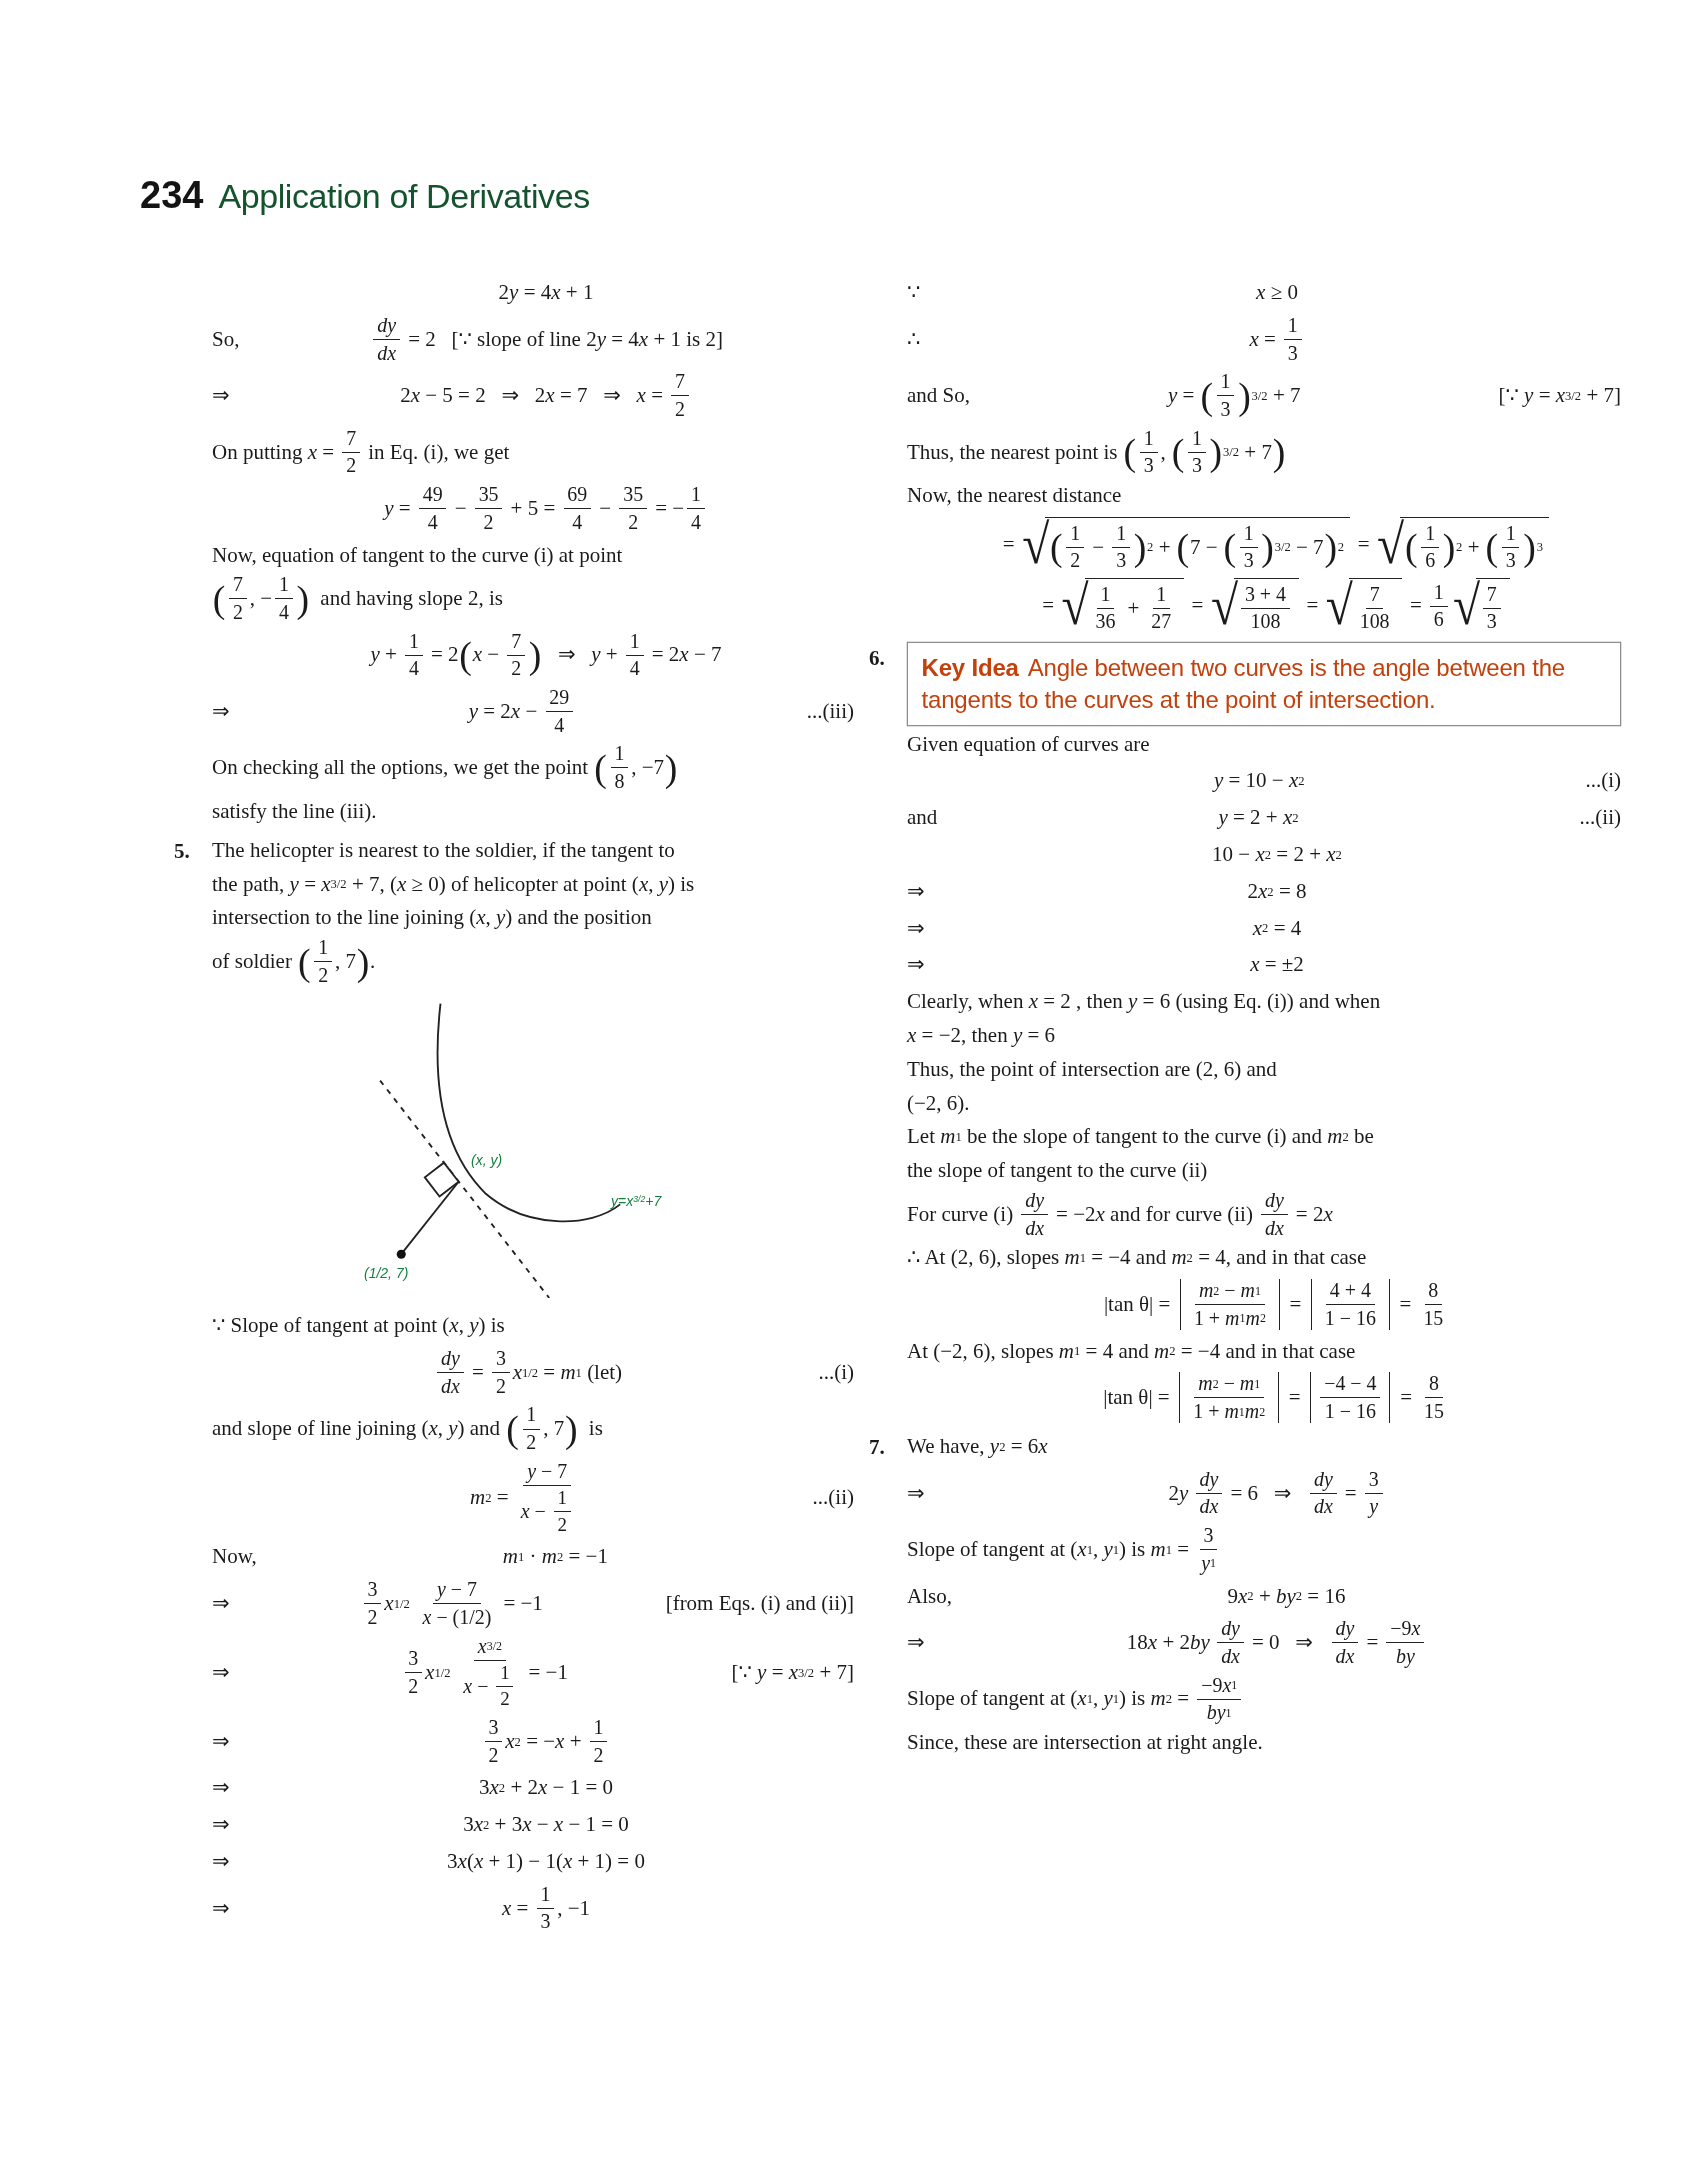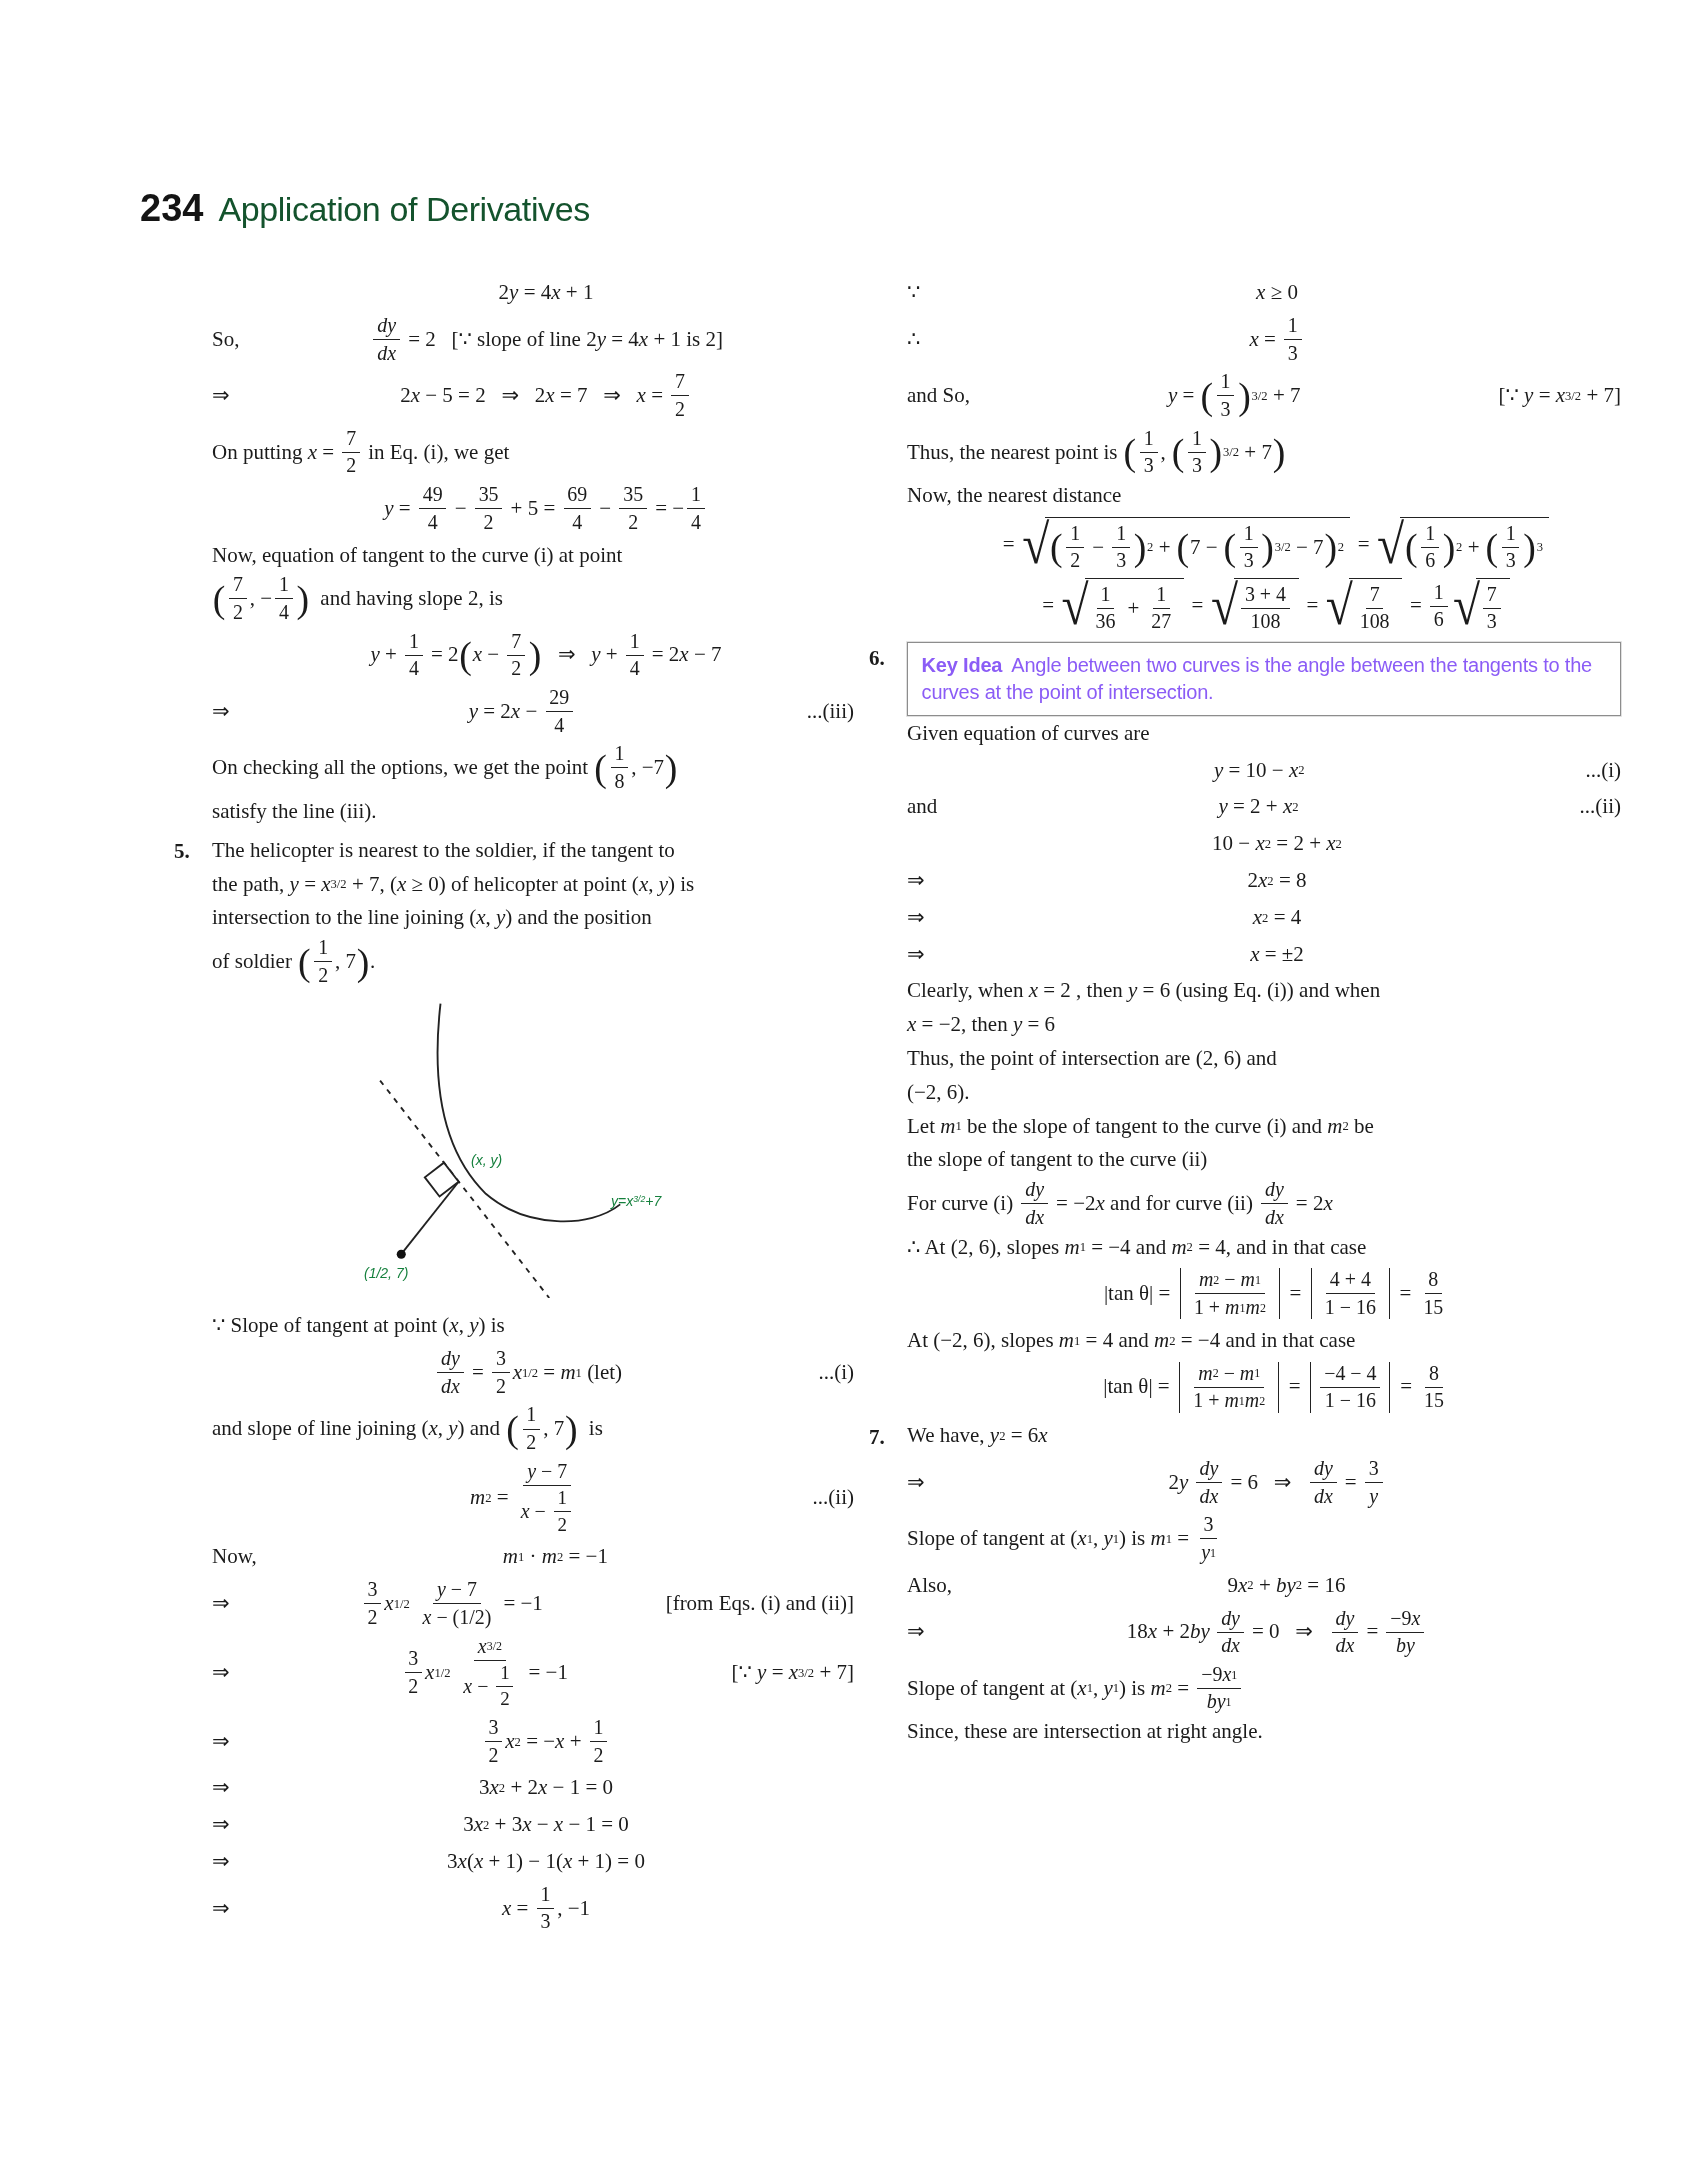--- a/index.html
+++ b/index.html
@@ -1,18 +1,18 @@
 <!DOCTYPE html>
 <html style="font-size:12px"><head>
 <meta charset="utf-8">
 <style>
   html,body{margin:0;padding:0;background:#ffffff;}
   body{width:1700px;height:2172px;position:relative;overflow:hidden;
        font-family:"Liberation Serif",serif;color:#1b1b1b;}
-  .header{position:absolute;top:187px;left:140px;display:flex;align-items:baseline;gap:15px;
+  .header{position:absolute;top:174px;left:140px;display:flex;align-items:baseline;gap:15px;
           font-family:"Liberation Sans",sans-serif;}
   .pagenum{font-size:38px;font-weight:700;color:#141414;}
   .pagetitle{font-size:34px;font-weight:400;color:#14532d;letter-spacing:-0.4px;}
 
   .col{position:absolute;font-size:21px;line-height:1.5;}
   #col-left{left:174px;top:272px;width:680px;padding-left:38px;box-sizing:border-box;}
   #col-right{left:869px;top:272px;width:752px;padding-left:38px;box-sizing:border-box;}
 
   .line{position:relative;margin:2.3px 0;}
   .line.eq{display:flex;align-items:center;margin:5.3px 0;}
@@ -38,21 +38,21 @@
   .sqrt{display:inline-flex;align-items:center;margin:0 2.3px;}
   .rad{font-size:2.35em;line-height:0;margin-right:-3.8px;transform:scaleY(1.12);font-weight:300;}
   .radc{display:inline-flex;align-items:center;border-top:1.9px solid #222;padding:3.8px 6px 0 3.8px;flex-wrap:nowrap;}
 
   .abs{display:inline-flex;align-items:center;border-left:1.9px solid #222;border-right:1.9px solid #222;
        padding:0 6px;margin:0 4.5px;}
   .bigp{font-size:1.8em;line-height:0;font-weight:300;margin:0 0.8px;transform:scaleY(1.03);}
   .sp{display:inline-block;}
 
   .keyidea{border:1.5px solid #8d8d8d;box-shadow:0 0 0 0.8px #d9d9d9;padding:9px 13.6px;
-           font-family:"Liberation Sans",sans-serif;font-size:20px;line-height:1.35;color:#8b5cf6;
+           font-family:"Liberation Sans",sans-serif;font-size:24px;line-height:1.35;color:#c2410c;
            letter-spacing:-0.2px;}
   .kib{font-weight:700;margin-right:9px;}
 
   .figure{position:relative;width:521px;height:302px;margin:9px 0 12px 79px;}
   .figure svg{position:absolute;left:0;top:0;}
   .figlabel{position:absolute;font-family:"Liberation Sans",sans-serif;font-style:italic;
             font-size:14px;color:#15803d;white-space:pre;}
   .figlabel sup{font-size:0.62em;vertical-align:0.5em;}
 </style>
 </head>

